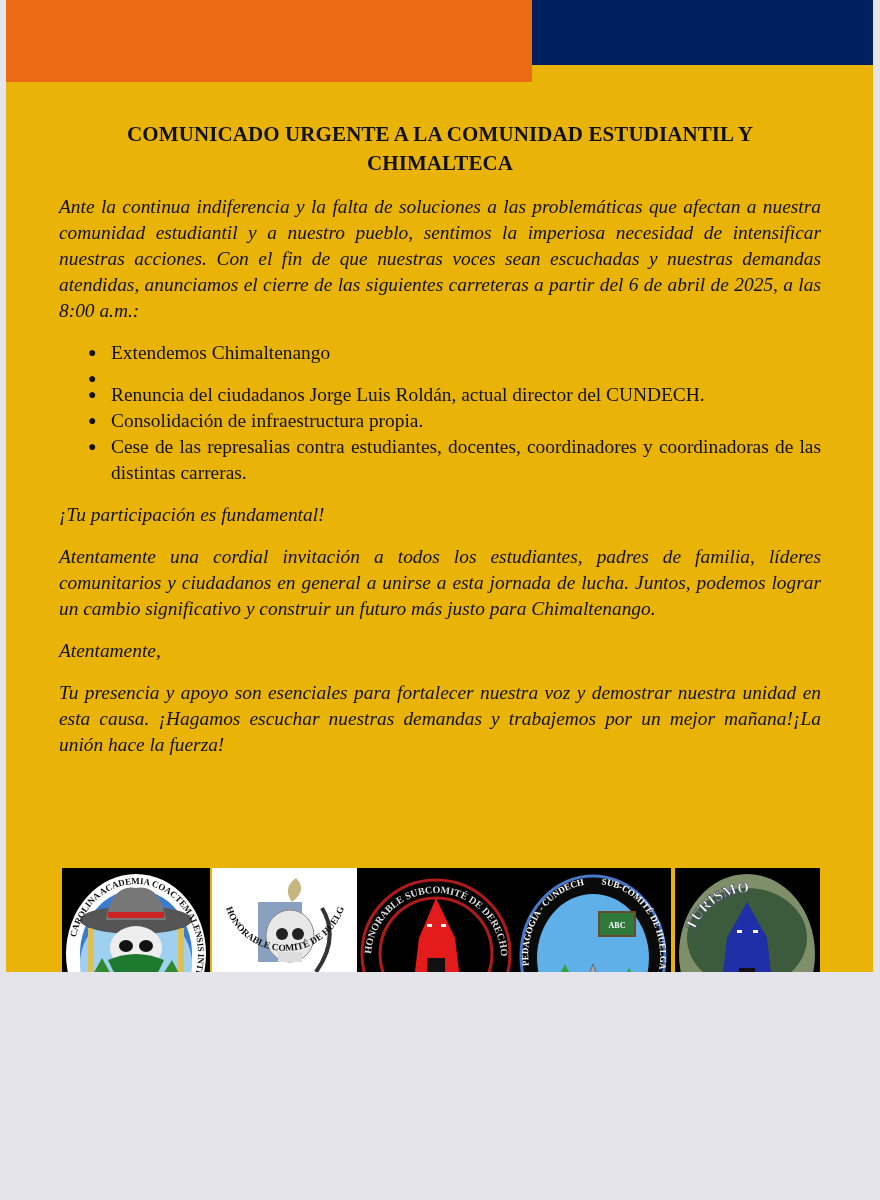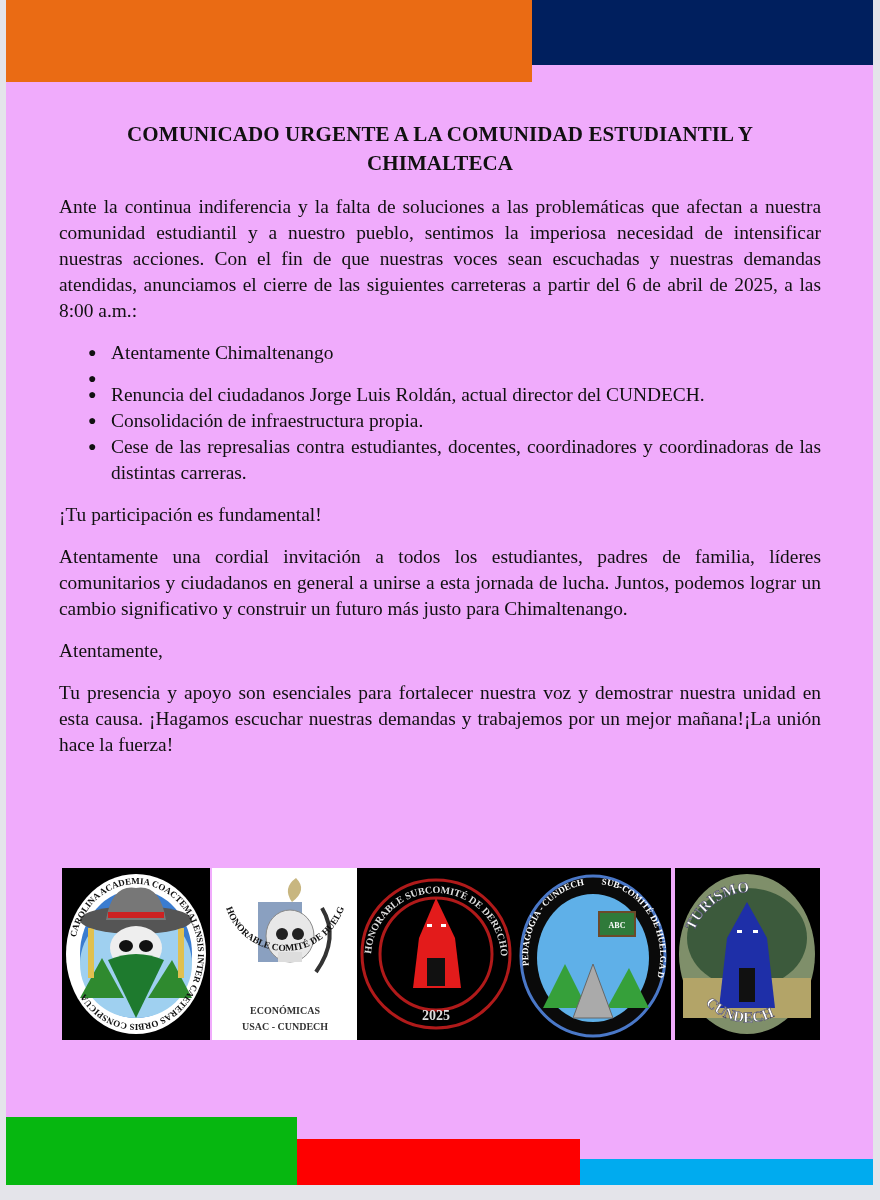--- a/index.html
+++ b/index.html
@@ -3,40 +3,40 @@
 <meta charset="utf-8">
 <style>
   html, body { margin: 0; padding: 0; }
   body {
     width: 880px; height: 1200px; overflow: hidden; position: relative;
     background: #e4e4ea;
     font-family: "Liberation Serif", "DejaVu Serif", serif;
     color: #111;
   }
   .page {
-    position: absolute; left: 6px; top: 0; width: 867px; height: 1185px;
-    background: #f0abfc; overflow: hidden;
+    position: absolute; left: 6px; top: 0; width: 867px; height: 972px;
+    background: #eab308; overflow: hidden;
   }
   .band { position: absolute; }
   .band-orange { left: 0; top: 0; width: 526px; height: 82px; }
   .band-navy   { left: 526px; top: 0; width: 341px; height: 65px; }
   .band-green  { left: 0; top: 1117px; width: 291px; height: 83px; }
   .band-red    { left: 291px; top: 1139px; width: 283px; height: 61px; }
   .band-blue   { left: 574px; top: 1159px; width: 293px; height: 41px; }
 
   .content {
     position: absolute; left: 53px; top: 120px; width: 762px;
     font-size: 19.4px; line-height: 26px;
   }
   h1 {
     margin: 0 0 16px 0; text-align: center;
     font-size: 21px; line-height: 29px; font-weight: bold; letter-spacing: 0.1px;
     padding: 0 20px;
   }
-  p { margin: 0 0 16px 0; text-align: justify; }
+  p { margin: 0 0 16px 0; text-align: justify; font-style: italic; }
   ul { margin: 0 0 16px 0; padding-left: 52px; list-style: none; }
   ul li { position: relative; text-align: justify; }
   ul li .bullet {
     position: absolute; left: -23px; top: 0; font-size: 14px;
   }
 
   .logos { position: absolute; top: 868px; left: 0; width: 867px; height: 175px; }
   .logo { position: absolute; overflow: hidden; }
   .logo svg { display: block; width: 100%; height: 100%; }
   .logo1 { left: 56px; top: 0; width: 148px; height: 172px; background: #000; }
@@ -54,21 +54,21 @@
 <div class="page">
   <div class="band band-orange" style="background: rgb(234, 107, 20);"></div>
   <div class="band band-navy" style="background: rgb(0, 31, 94);"></div>
 
   <div class="content">
     <h1>COMUNICADO URGENTE A LA COMUNIDAD ESTUDIANTIL Y CHIMALTECA</h1>
 
     <p>Ante la continua indiferencia y la falta de soluciones a las problemáticas que afectan a nuestra comunidad estudiantil y a nuestro pueblo, sentimos la imperiosa necesidad de intensificar nuestras acciones. Con el fin de que nuestras voces sean escuchadas y nuestras demandas atendidas, anunciamos el cierre de las siguientes carreteras a partir del 6 de abril de 2025, a las 8:00 a.m.:</p>
 
     <ul>
-      <li><span class="bullet">●</span><span>Atentamente Chimaltenango</span></li>
+      <li><span class="bullet">●</span><span>Extendemos Chimaltenango</span></li>
       <li><span class="bullet">●</span></li>
     </ul>
 
 
     <ul>
       <li><span class="bullet">●</span><span>Renuncia del ciudadanos Jorge Luis Roldán, actual director del CUNDECH.</span></li>
       <li><span class="bullet">●</span><span>Consolidación de infraestructura propia.</span></li>
       <li><span class="bullet">●</span><span>Cese de las represalias contra estudiantes, docentes, coordinadores y coordinadoras de las distintas carreras.</span></li>
     </ul>
 

